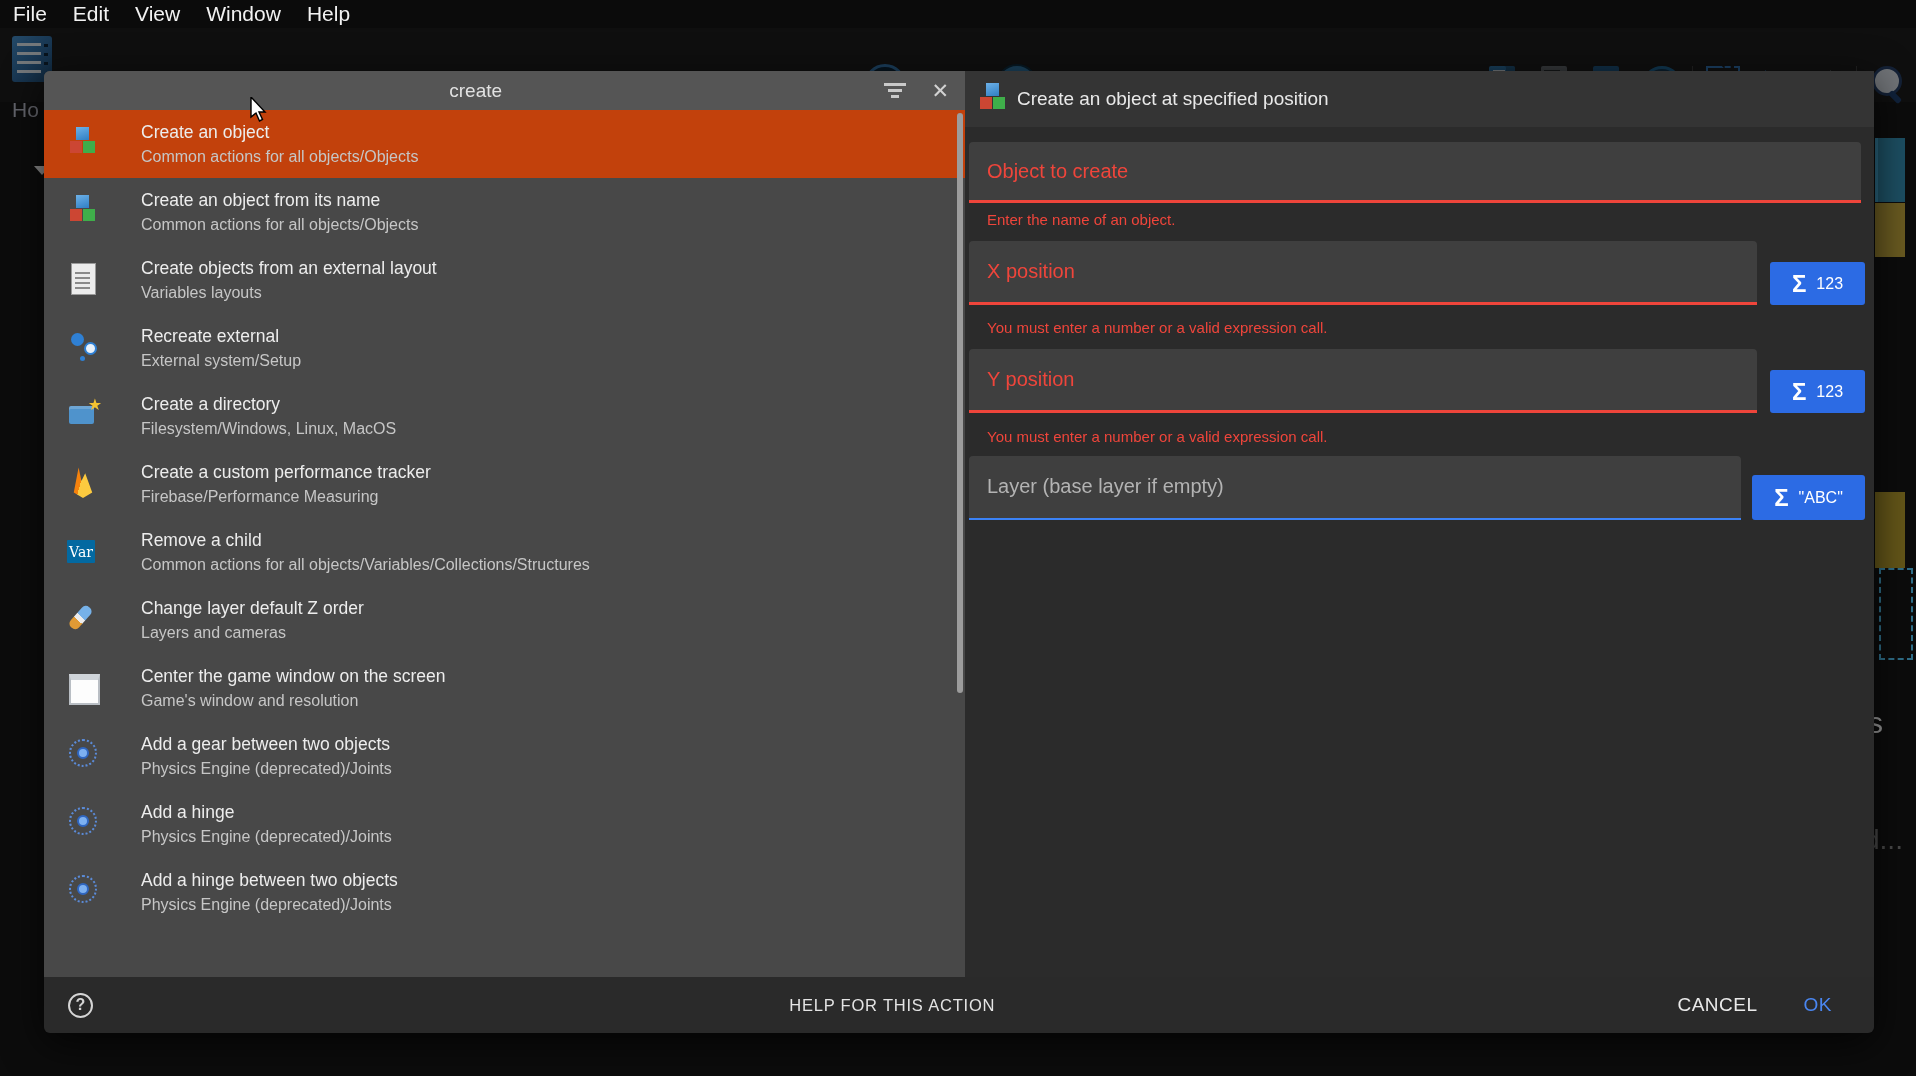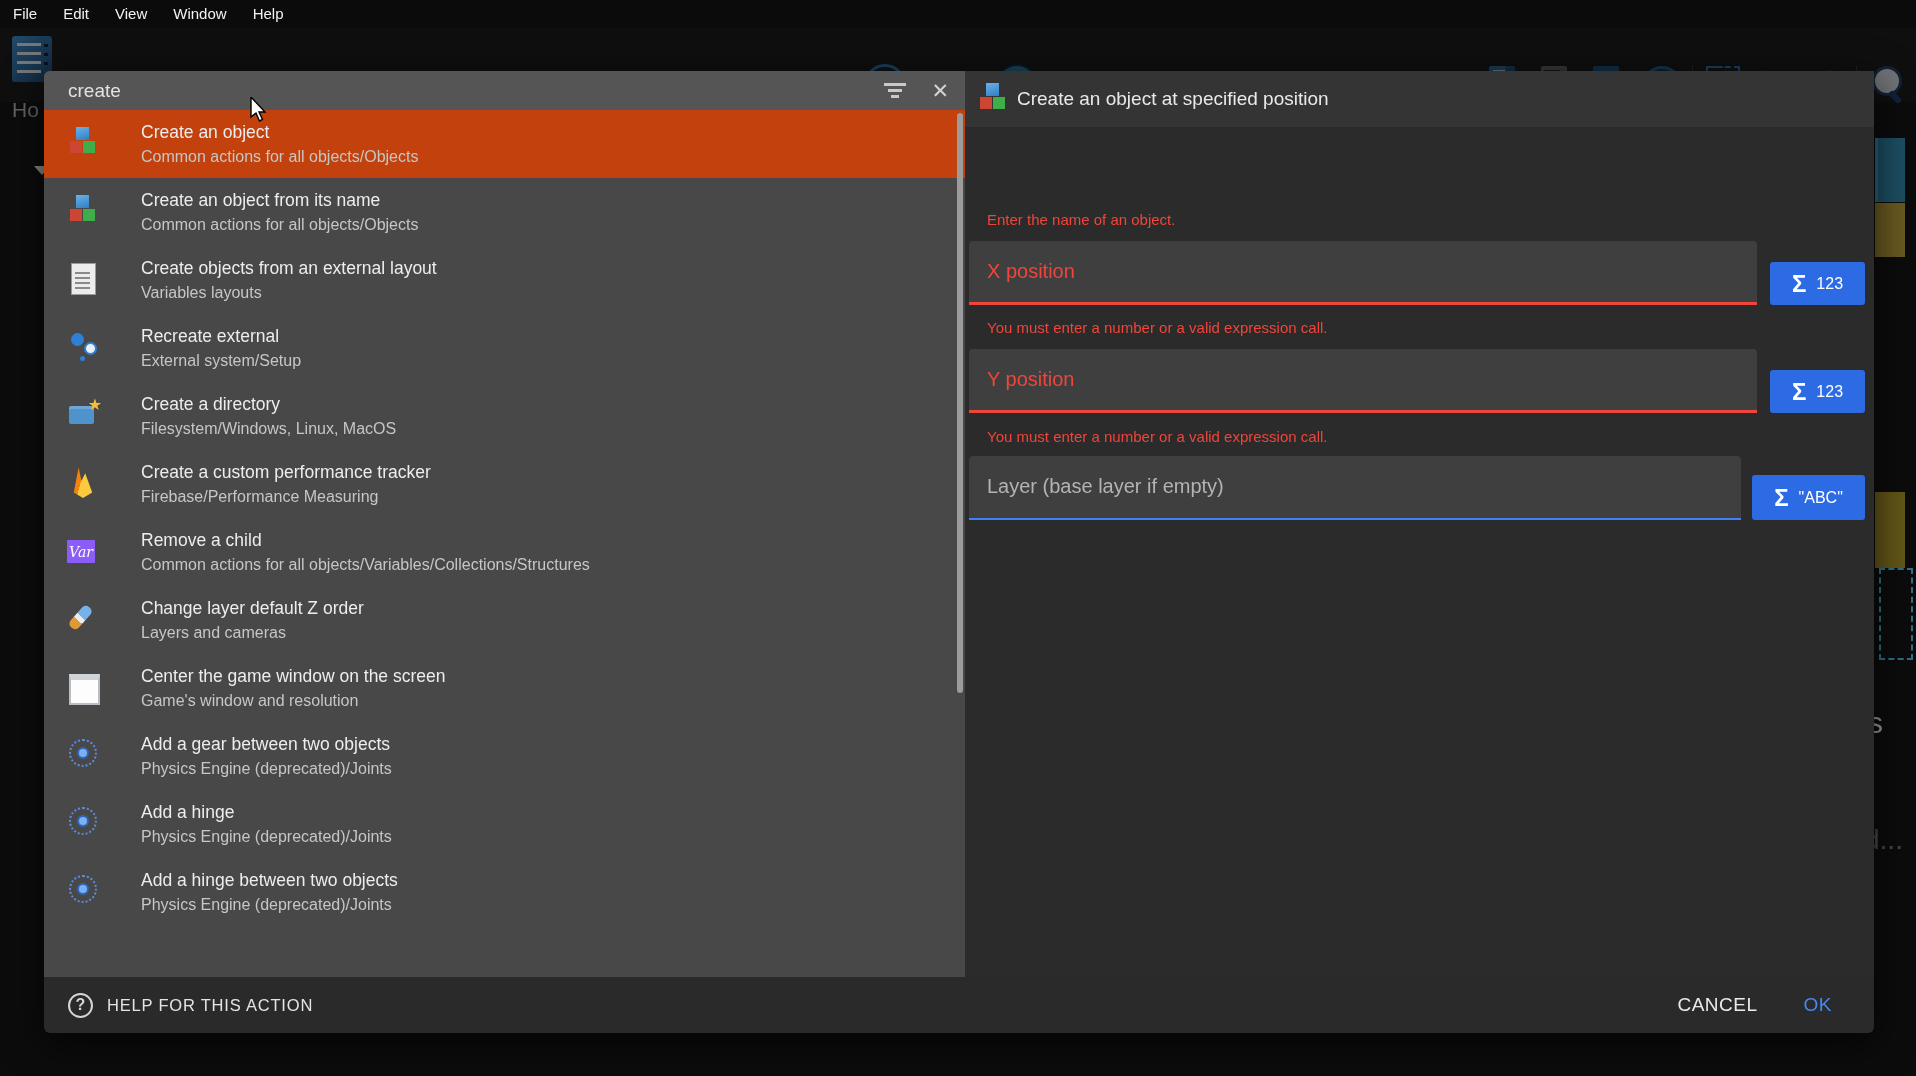--- a/index.html
+++ b/index.html
@@ -4,21 +4,21 @@
 <style>
   html,body{margin:0;padding:0;background:#000;}
   #screen{position:relative;width:1916px;height:1076px;overflow:hidden;
     background:#161616;font-family:"Liberation Sans",sans-serif;
     -webkit-font-smoothing:antialiased;}
   *{box-sizing:border-box;}
 
   
   .menu-bar{position:absolute;left:0;top:0;width:100%;height:28px;background:#0b0b0b;
     display:flex;align-items:center;z-index:3;}
-  .menu-item{padding:0 13px;color:#f2f2f2;font-size:15px;line-height:28px;cursor:default;}
+  .menu-item{padding:0 13px;color:#f2f2f2;font-size:21px;line-height:28px;cursor:default;}
 
   
   .toolbar{position:absolute;left:0;top:28px;width:100%;height:74px;background:#1a1a1a;z-index:3;}
   .project-icon{position:absolute;left:12px;top:8px;width:40px;height:46px;border-radius:3px;
     background:linear-gradient(135deg,#3e7fb4 0%,#2a5e8d 55%,#1c4467 100%);}
   .project-icon::before{content:"";position:absolute;left:5px;top:7px;width:24px;height:30px;
     background:repeating-linear-gradient(#c9cfd4 0 3px,transparent 3px 9px);}
   .project-icon::after{content:"";position:absolute;right:4px;top:8px;width:4px;height:26px;
     background:repeating-linear-gradient(#0e2233 0 3px,transparent 3px 9px);}
 
@@ -72,21 +72,21 @@
     border-right:8px solid transparent;border-top:9px solid #8a8a8a;}
   .edge-teal{left:1875px;top:138px;width:30px;height:64px;background:#1d4f63;border-left:3px solid #2a657e;}
   .edge-olive1{left:1875px;top:203px;width:30px;height:54px;background:#6a5b21;}
   .edge-olive2{left:1875px;top:492px;width:30px;height:76px;background:#655719;}
   .edge-dashed{left:1879px;top:568px;width:34px;height:92px;border:2px dashed #2f6f8a;}
   .edge-s{left:1868px;top:706px;font-size:30px;color:#9b9b9b;}
   .edge-d{left:1864px;top:824px;font-size:28px;color:#4a4a4a;}
 
   
   .dialog{position:absolute;left:44px;top:71px;width:1830px;height:962px;z-index:10;
-    border-radius:6px;box-shadow:0 10px 40px rgba(0,0,0,.7);}
+    border-radius:6px;box-shadow:0 10px 40px rgba(0,0,0,.7);text-align:center;}
 
   
   .left-panel{position:absolute;left:0;top:0;width:921px;height:906px;background:#484848;
     border-radius:6px 0 0 0;overflow:hidden;}
   .search-bar{position:absolute;left:0;top:0;width:100%;height:39px;background:#555555;
     display:flex;align-items:center;}
   .search-query{margin-left:24px;color:#e2e2e2;font-size:19px;flex:1;}
   .filter-ic{width:24px;height:17px;margin-right:24px;
     background:linear-gradient(#c9c9c9,#c9c9c9),linear-gradient(#c9c9c9,#c9c9c9),linear-gradient(#c9c9c9,#c9c9c9);
     background-size:22px 3px,14px 3px,8px 3px;
@@ -112,22 +112,22 @@
   .ic-particles::before{content:"";position:absolute;left:4px;top:4px;width:13px;height:13px;border-radius:50%;
     background:#2f80d4;box-shadow:5px 19px 0 -4px #2f80d4;}
   .ic-particles::after{content:"";position:absolute;left:17px;top:13px;width:9px;height:9px;
     border:2px solid #2f80d4;border-radius:50%;background:#e8f1fa;}
   .ic-folder-star::before{content:"";position:absolute;left:2px;top:9px;width:25px;height:18px;
     background:#4f93cc;border-radius:2px;box-shadow:inset 0 3px 0 rgba(255,255,255,.18);}
   .ic-folder-star::after{content:"★";position:absolute;right:-1px;top:-2px;color:#f5c331;font-size:16px;}
   .ic-firebase::before{content:"";position:absolute;left:5px;top:2px;width:22px;height:31px;
     background:linear-gradient(105deg,#f6820c 0 42%,#fcca3f 42% 100%);
     clip-path:polygon(8% 82%,30% 2%,43% 45%,60% 20%,92% 82%,50% 100%);}
-  .ic-var-badge{background:#8b5cf6;width:28px !important;height:23px !important;border-radius:1px;top:22px !important;
-    color:#fff;font-family:"DejaVu Serif",serif;font-style:italic;font-size:14px;
+  .ic-var-badge{background:#0369a1;width:28px !important;height:23px !important;border-radius:1px;top:22px !important;
+    color:#fff;font-family:"DejaVu Serif",serif;font-size:14px;
     display:flex;align-items:center;justify-content:center;}
   .ic-eraser::before{content:"";position:absolute;left:8px;top:3px;width:11px;height:27px;border-radius:5px;
     transform:rotate(42deg);
     background:linear-gradient(#76b1e8 0 46%,#ececec 46% 64%,#e09a35 64% 100%);}
   .ic-window::before{content:"";position:absolute;left:2px;top:5px;width:27px;height:23px;
     background:#fdfdfd;border:2px solid #b9bec4;border-top:6px solid #cfd4d9;}
   .ic-physics::before{content:"";position:absolute;left:2px;top:2px;width:24px;height:24px;
     border:2px dotted #5b8bd8;border-radius:50%;}
   .ic-physics::after{content:"";position:absolute;left:10px;top:10px;width:8px;height:8px;
     background:#7db0f0;border:2px solid #2f66c0;border-radius:50%;}
@@ -332,20 +332,23 @@
 </div>
       <div class="vscroll"></div>
     </div>
 
     <div class="right-panel">
       <div class="detail-header">
         <div class="detail-cubes row-icon ic-objects-cubes" style="position:absolute;"></div>
         <span class="detail-title">Create an object at specified position</span>
       </div>
 
+      <div class="field f-object field-error-line">
+        <span class="ph ph-red">Object to create</span>
+      </div>
       <div class="helper h-object">Enter the name of an object.</div>
 
       <div class="field f-x field-error-line">
         <span class="ph ph-red">X position</span>
       </div>
       <div class="expr-btn b-x">
         <span class="sigma">Σ</span>
         <span class="lbl">123</span>
       </div>
       <div class="helper e-x">You must enter a number or a valid expression call.</div>

